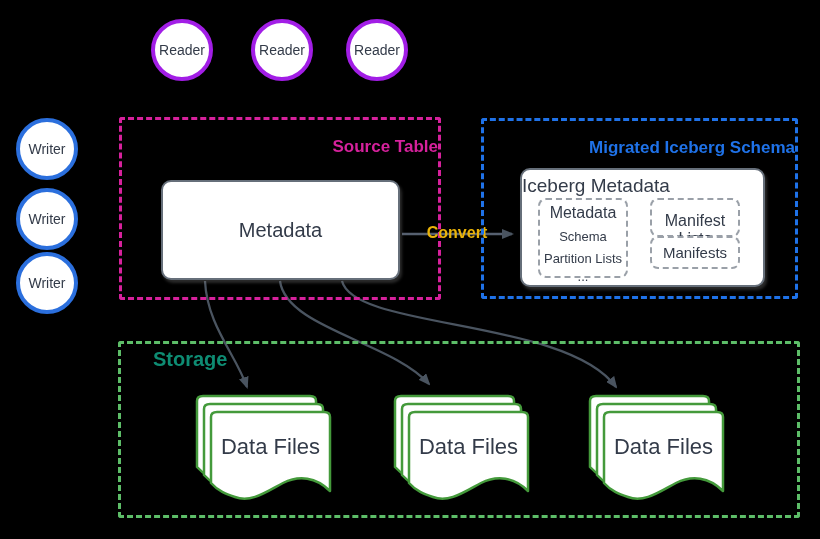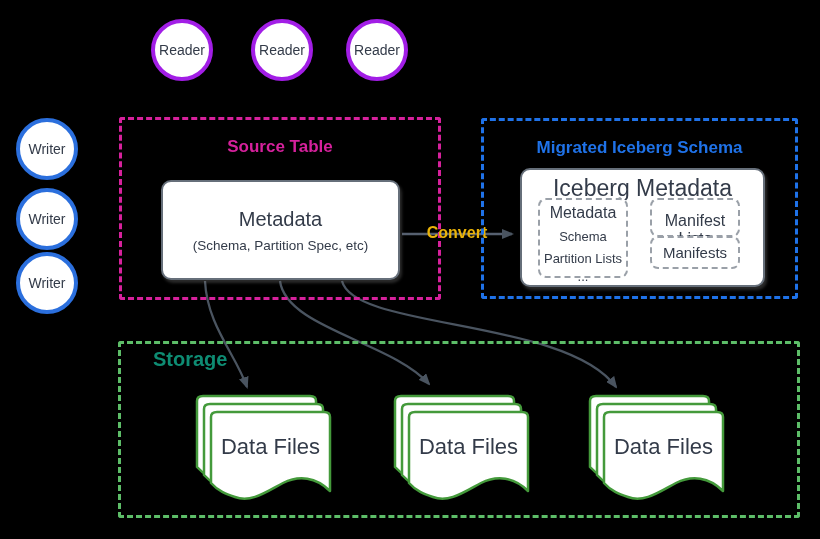--- a/index.html
+++ b/index.html
@@ -16,37 +16,37 @@
     font-size:14px; color:#333b49;
   }
   .reader { border:4px solid #a21ee6; }
   .writer { border:4px solid #2b6fdd; }
 
   
   .frame { position:absolute; border-radius:3px; box-sizing:border-box; }
   .frame.source   { border:3px dashed #d6219c; }
   .frame.migrated { border:3px dashed #1f72e8; }
   .frame.storage  { border:3px dashed #5dbd68; }
-  .group-title { text-align:center; font-weight:bold; font-size:17px; margin-top:17px; }
+  .group-title { text-align:right; font-weight:bold; font-size:17px; margin-top:17px; }
   .source .group-title   { color:#d6219c; }
   .migrated .group-title { color:#1f72e8; }
   .storage-title {
     position:absolute; left:9px; top:4px; font-weight:bold; font-size:20px; color:#0e8c73;margin-left:23px;
   }
 
   
   .white-box {
     position:absolute; background:#ffffff; border:2px solid #666f7a; border-radius:10px;
     box-sizing:border-box; color:#333b49; box-shadow:2px 3px 3px rgba(120,120,120,0.35);
   }
   .metadata-box { display:flex; flex-direction:column; align-items:center; justify-content:center; }
   .md-title { font-size:20px; }
   .md-sub   { font-size:13.5px; margin-top:7px; }
 
-  .ice-title { text-align:center; font-size:23px; margin-top:5px; }
+  .ice-title { text-align:left; font-size:19px; margin-top:5px; }
   .inner-dashed {
     position:absolute; background:#ffffff; border:2px dashed #9aa0a8; border-radius:8px;
     box-sizing:border-box; color:#333b49; display:flex; align-items:center; justify-content:center;
     text-align:center;
   }
   .meta-group { flex-direction:column; justify-content:flex-start; padding-top:4px; }
   .mg-title { font-size:16px; }
   .mg-item  { font-size:13px; margin-top:7px; }
   .mg-item.dots { margin-top:3px; }
   .manifest-lists-label { font-size:16px;margin-top:24px; }
@@ -103,21 +103,20 @@
   </div>
   <div class="circle writer" style="left:16px; top:252px;">
     <span>Writer</span>
   </div>
 
   <div class="frame source" style="left:119px; top:117px; width:322px; height:183px;">
     <div class="group-title">Source Table</div>
   </div>
   <div class="white-box metadata-box" style="left:161px; top:180px; width:239px; height:100px;">
     <div class="md-title">Metadata</div>
-    <div class="md-sub">(Schema, Partition Spec, etc)</div>
   </div>
 
   <div class="convert-label">Convert</div>
 
   <div class="frame migrated" style="left:481px; top:118px; width:317px; height:181px;">
     <div class="group-title">Migrated Iceberg Schema</div>
   </div>
   <div class="white-box" style="left:520px; top:168px; width:245px; height:119px;">
     <div class="ice-title">Iceberg Metadata</div>
   </div>

